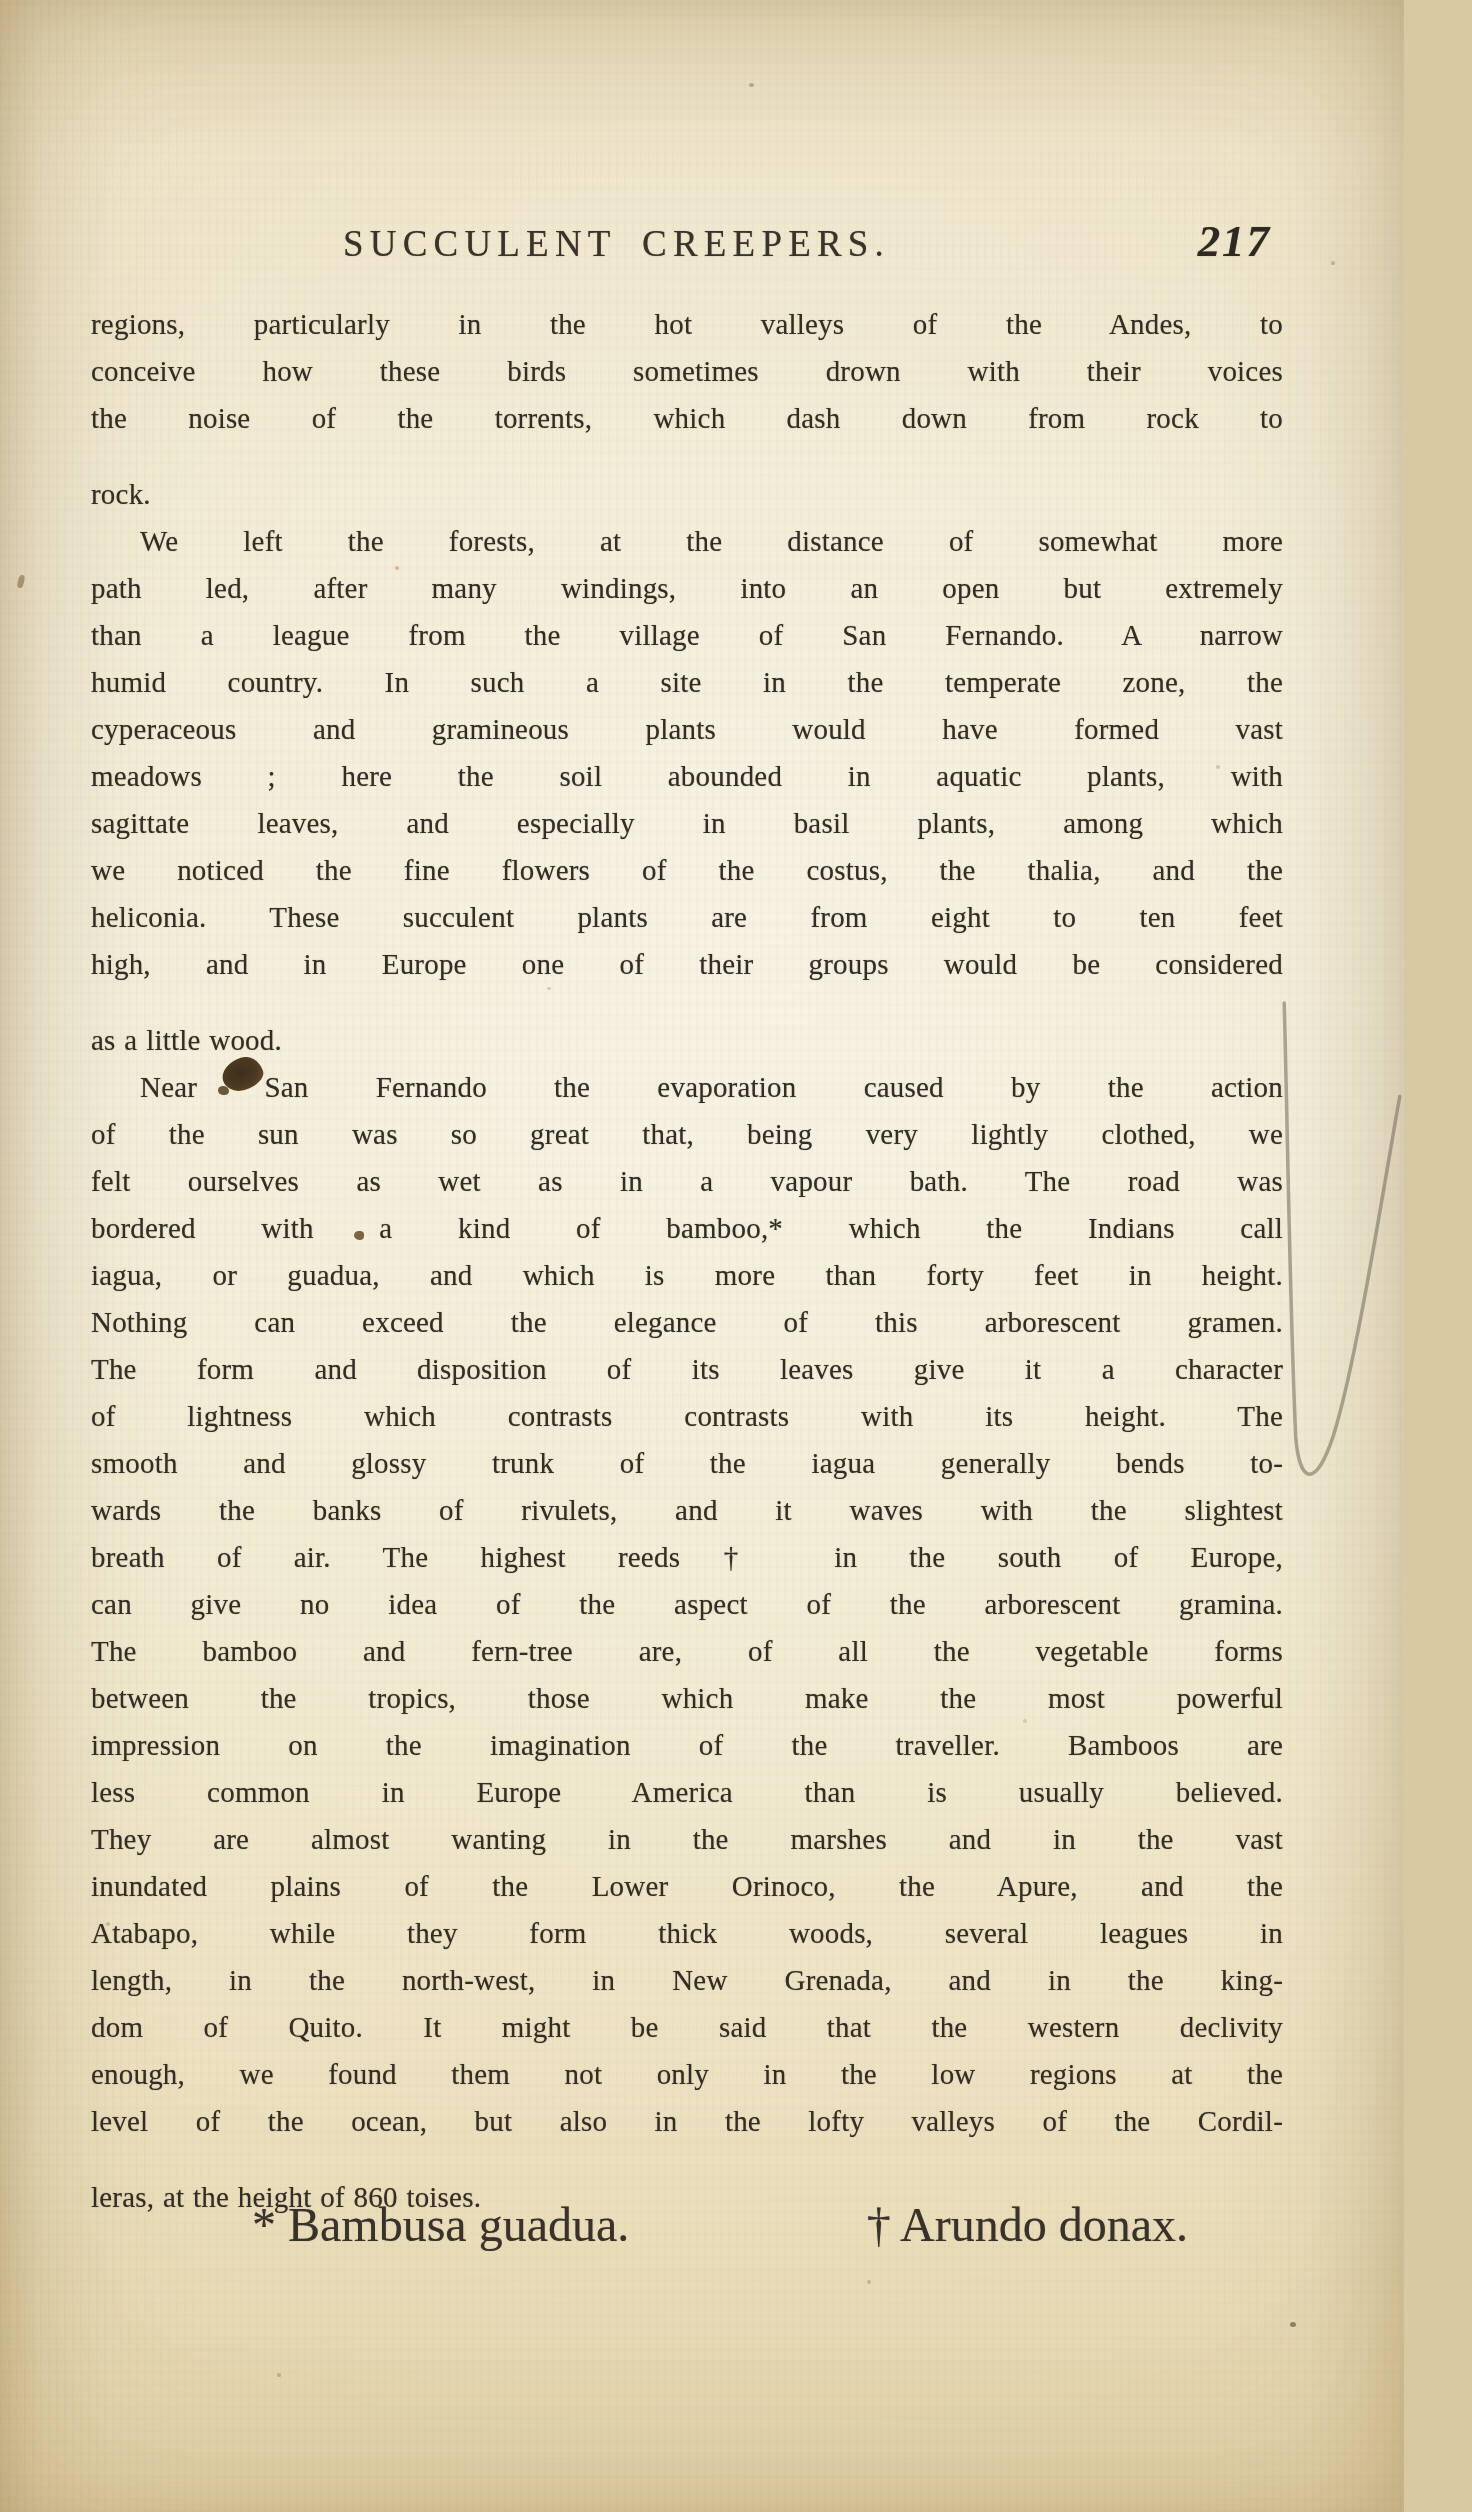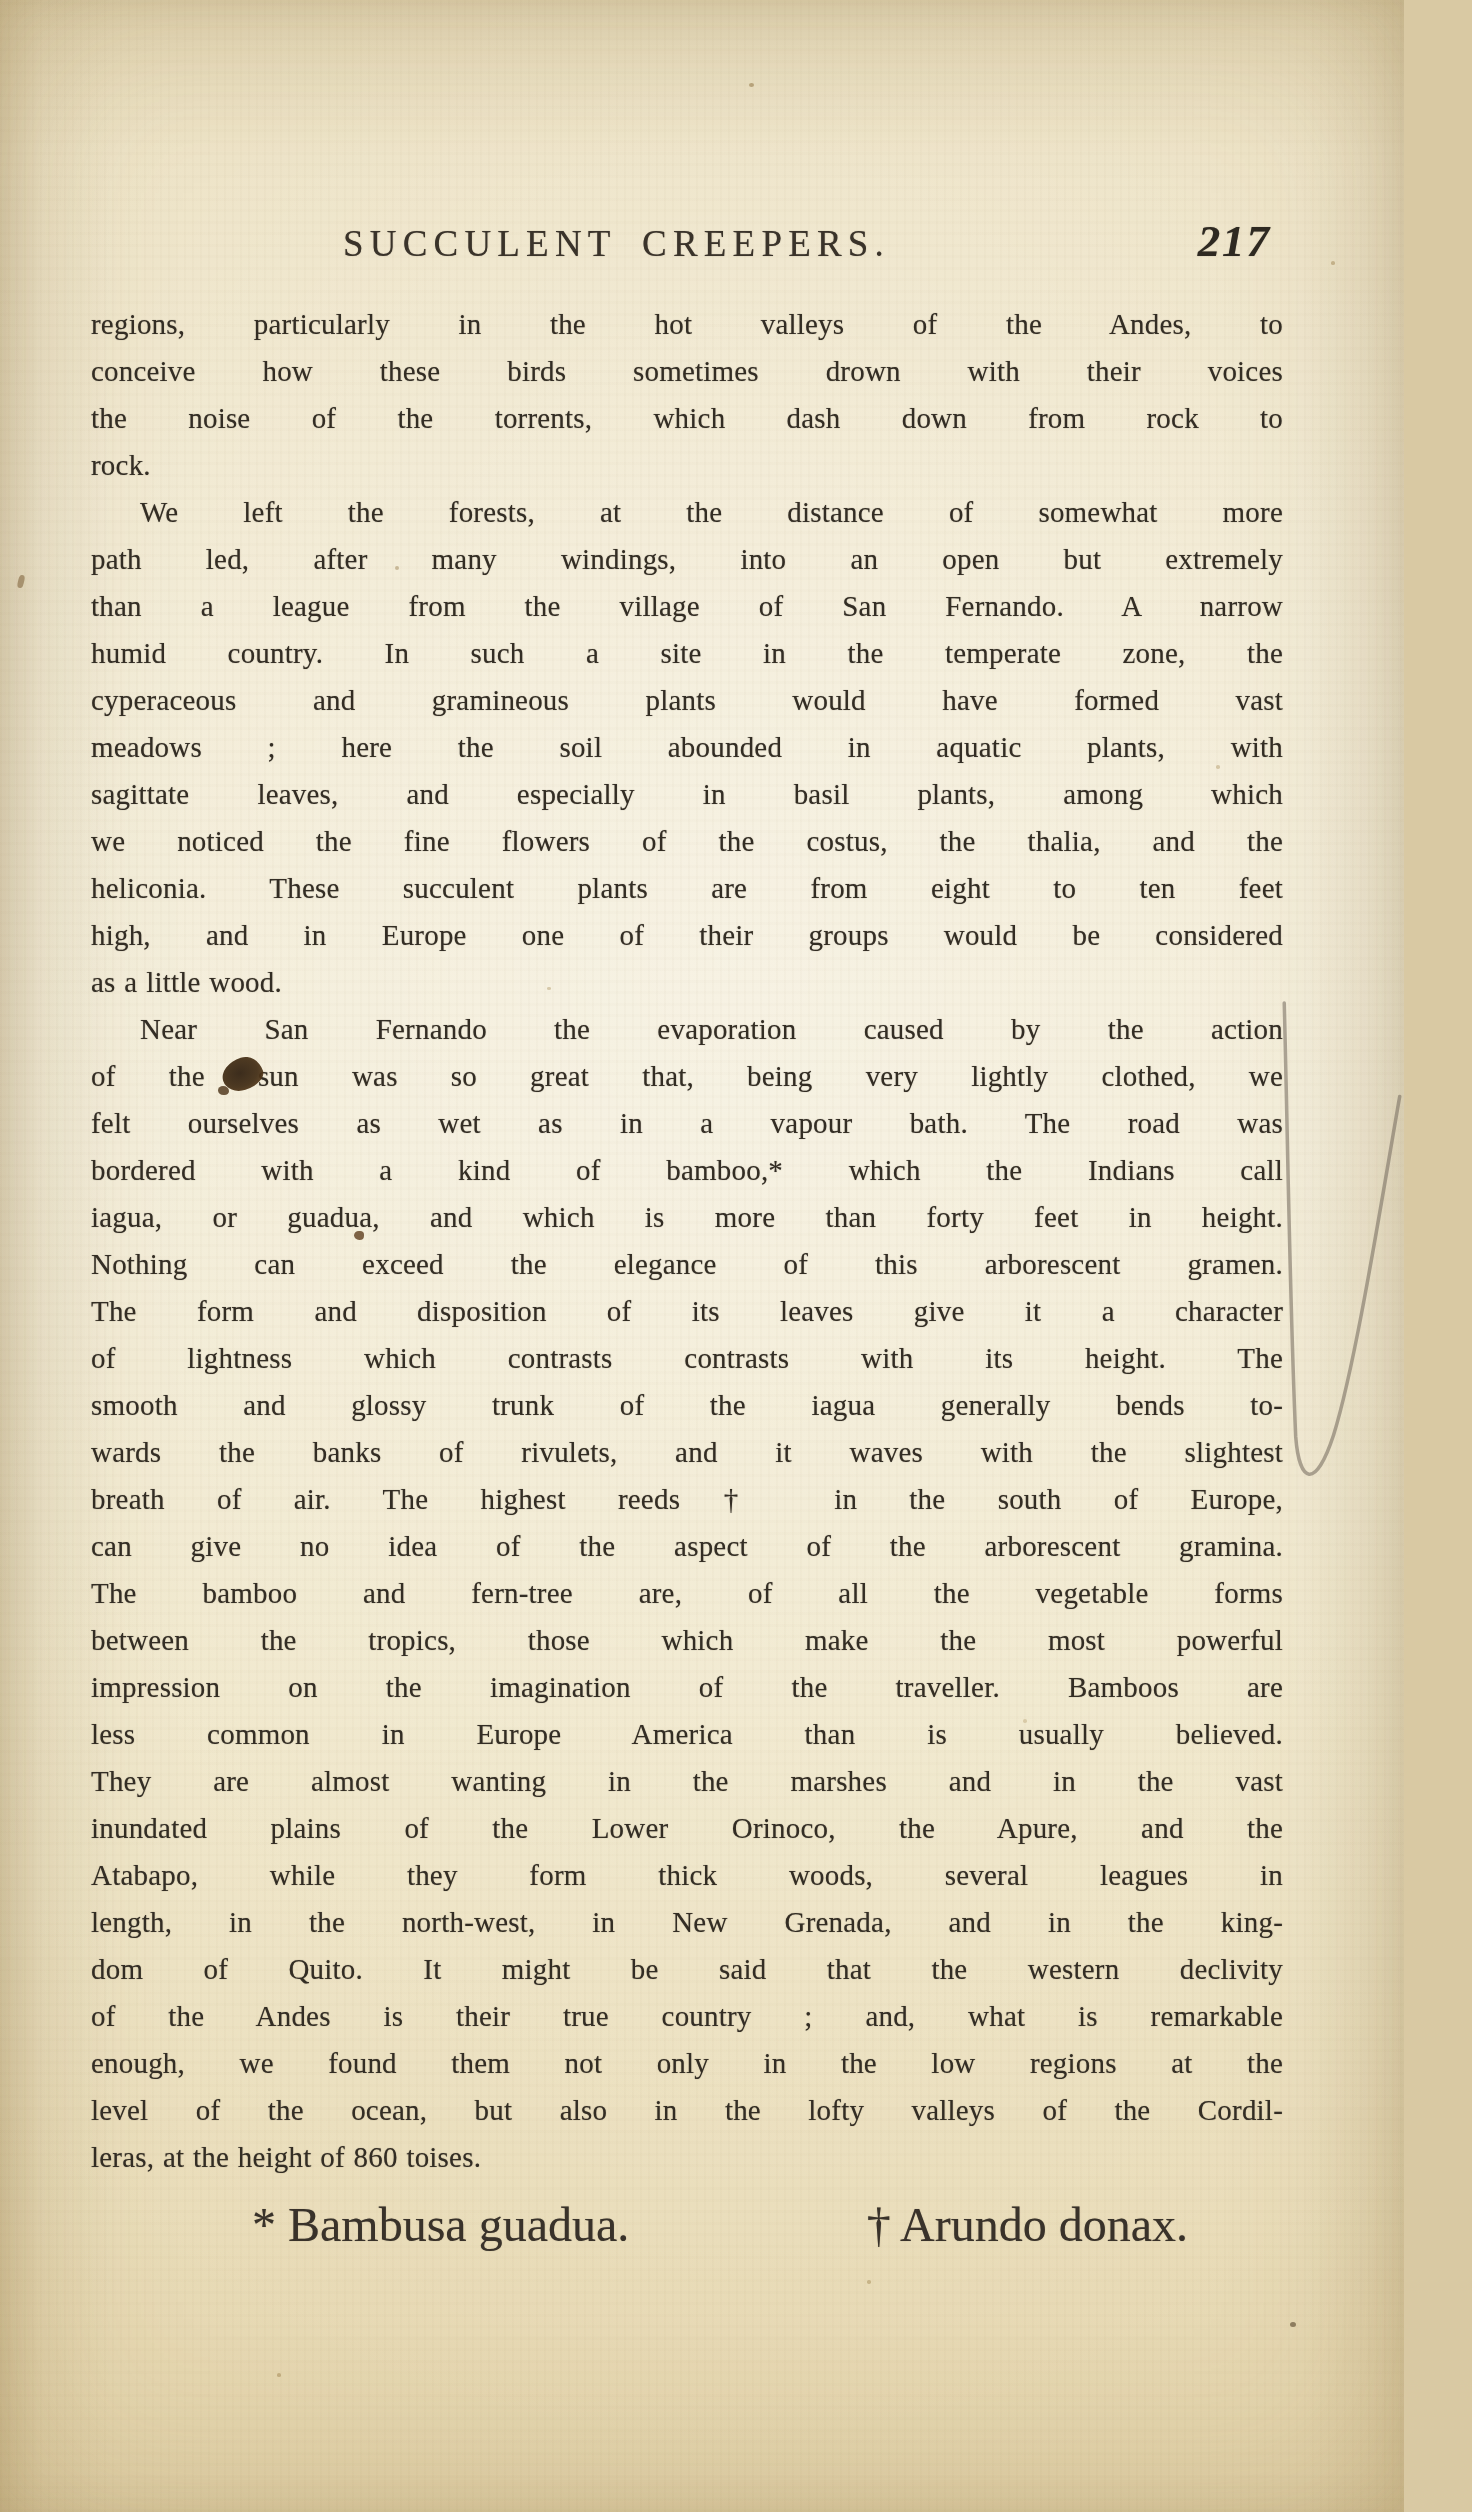--- a/index.html
+++ b/index.html
@@ -75,21 +75,21 @@
     word-spacing: 1.3px;
     color: #332d24;
     text-shadow: 0 0 1.1px rgba(51, 45, 36, 0.45);
   }
   .para { margin: 0; }
   .line {
     text-align: justify;
     text-align-last: justify;
     white-space: normal;
   }
-  .line.last { text-align-last: left; }
+  .line.last { text-align-last: left; margin-top: 29px; }
   .para.indent .line:first-child { text-indent: 49px; }
 
   .footnotes {
     position: absolute;
     left: 91px;
     top: 2197px;
     width: 1192px;
     display: flex;
     font-size: 48px;
     color: #39322a;
@@ -192,21 +192,20 @@
         <div class="line">can give no idea of the aspect of the arborescent gramina.</div>
         <div class="line">The bamboo and fern-tree are, of all the vegetable forms</div>
         <div class="line">between the tropics, those which make the most powerful</div>
         <div class="line">impression on the imagination of the traveller. Bamboos are</div>
         <div class="line">less common in Europe America than is usually believed.</div>
         <div class="line">They are almost wanting in the marshes and in the vast</div>
         <div class="line">inundated plains of the Lower Orinoco, the Apure, and the</div>
         <div class="line">Atabapo, while they form thick woods, several leagues in</div>
         <div class="line">length, in the north-west, in New Grenada, and in the king-</div>
         <div class="line">dom of Quito. It might be said that the western declivity</div>
-        <div class="line">of the Andes is their true country ; and, what is remarkable</div>
         <div class="line">enough, we found them not only in the low regions at the</div>
         <div class="line">level of the ocean, but also in the lofty valleys of the Cordil-</div>
         <div class="line last">leras, at the height of 860 toises.</div>
       </div>
     </div>
 
   <div class="footnotes">
     <span class="fn-left">* Bambusa guadua.</span>
     <span class="fn-right">† Arundo donax.</span>
   </div>

